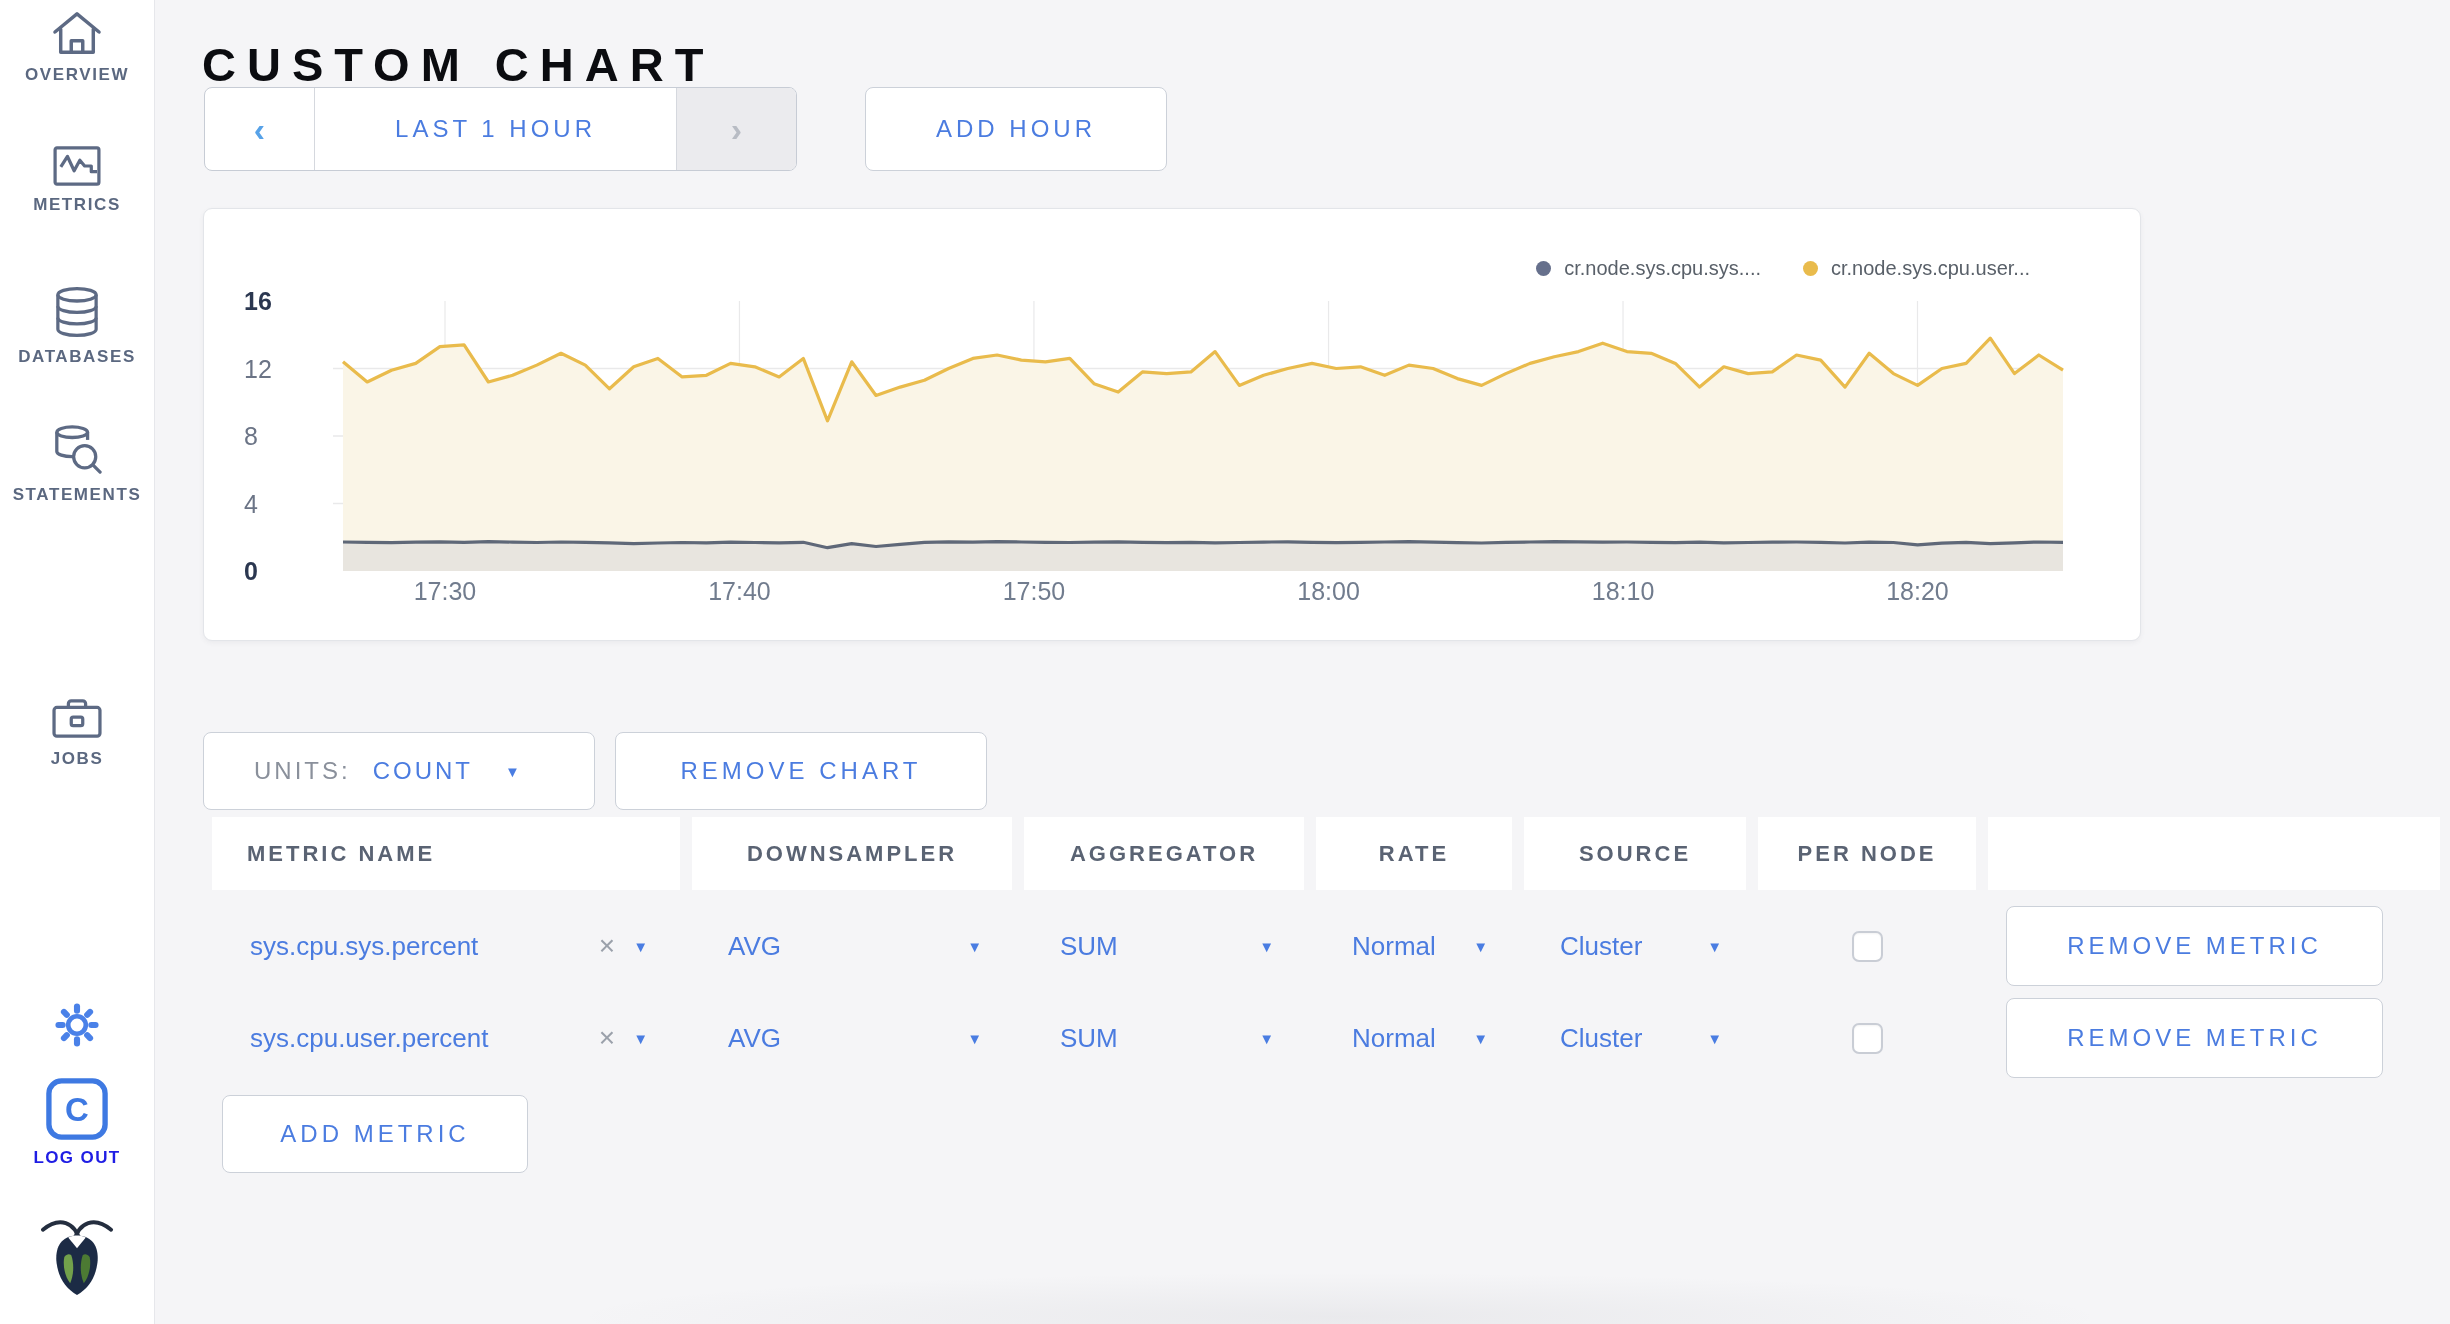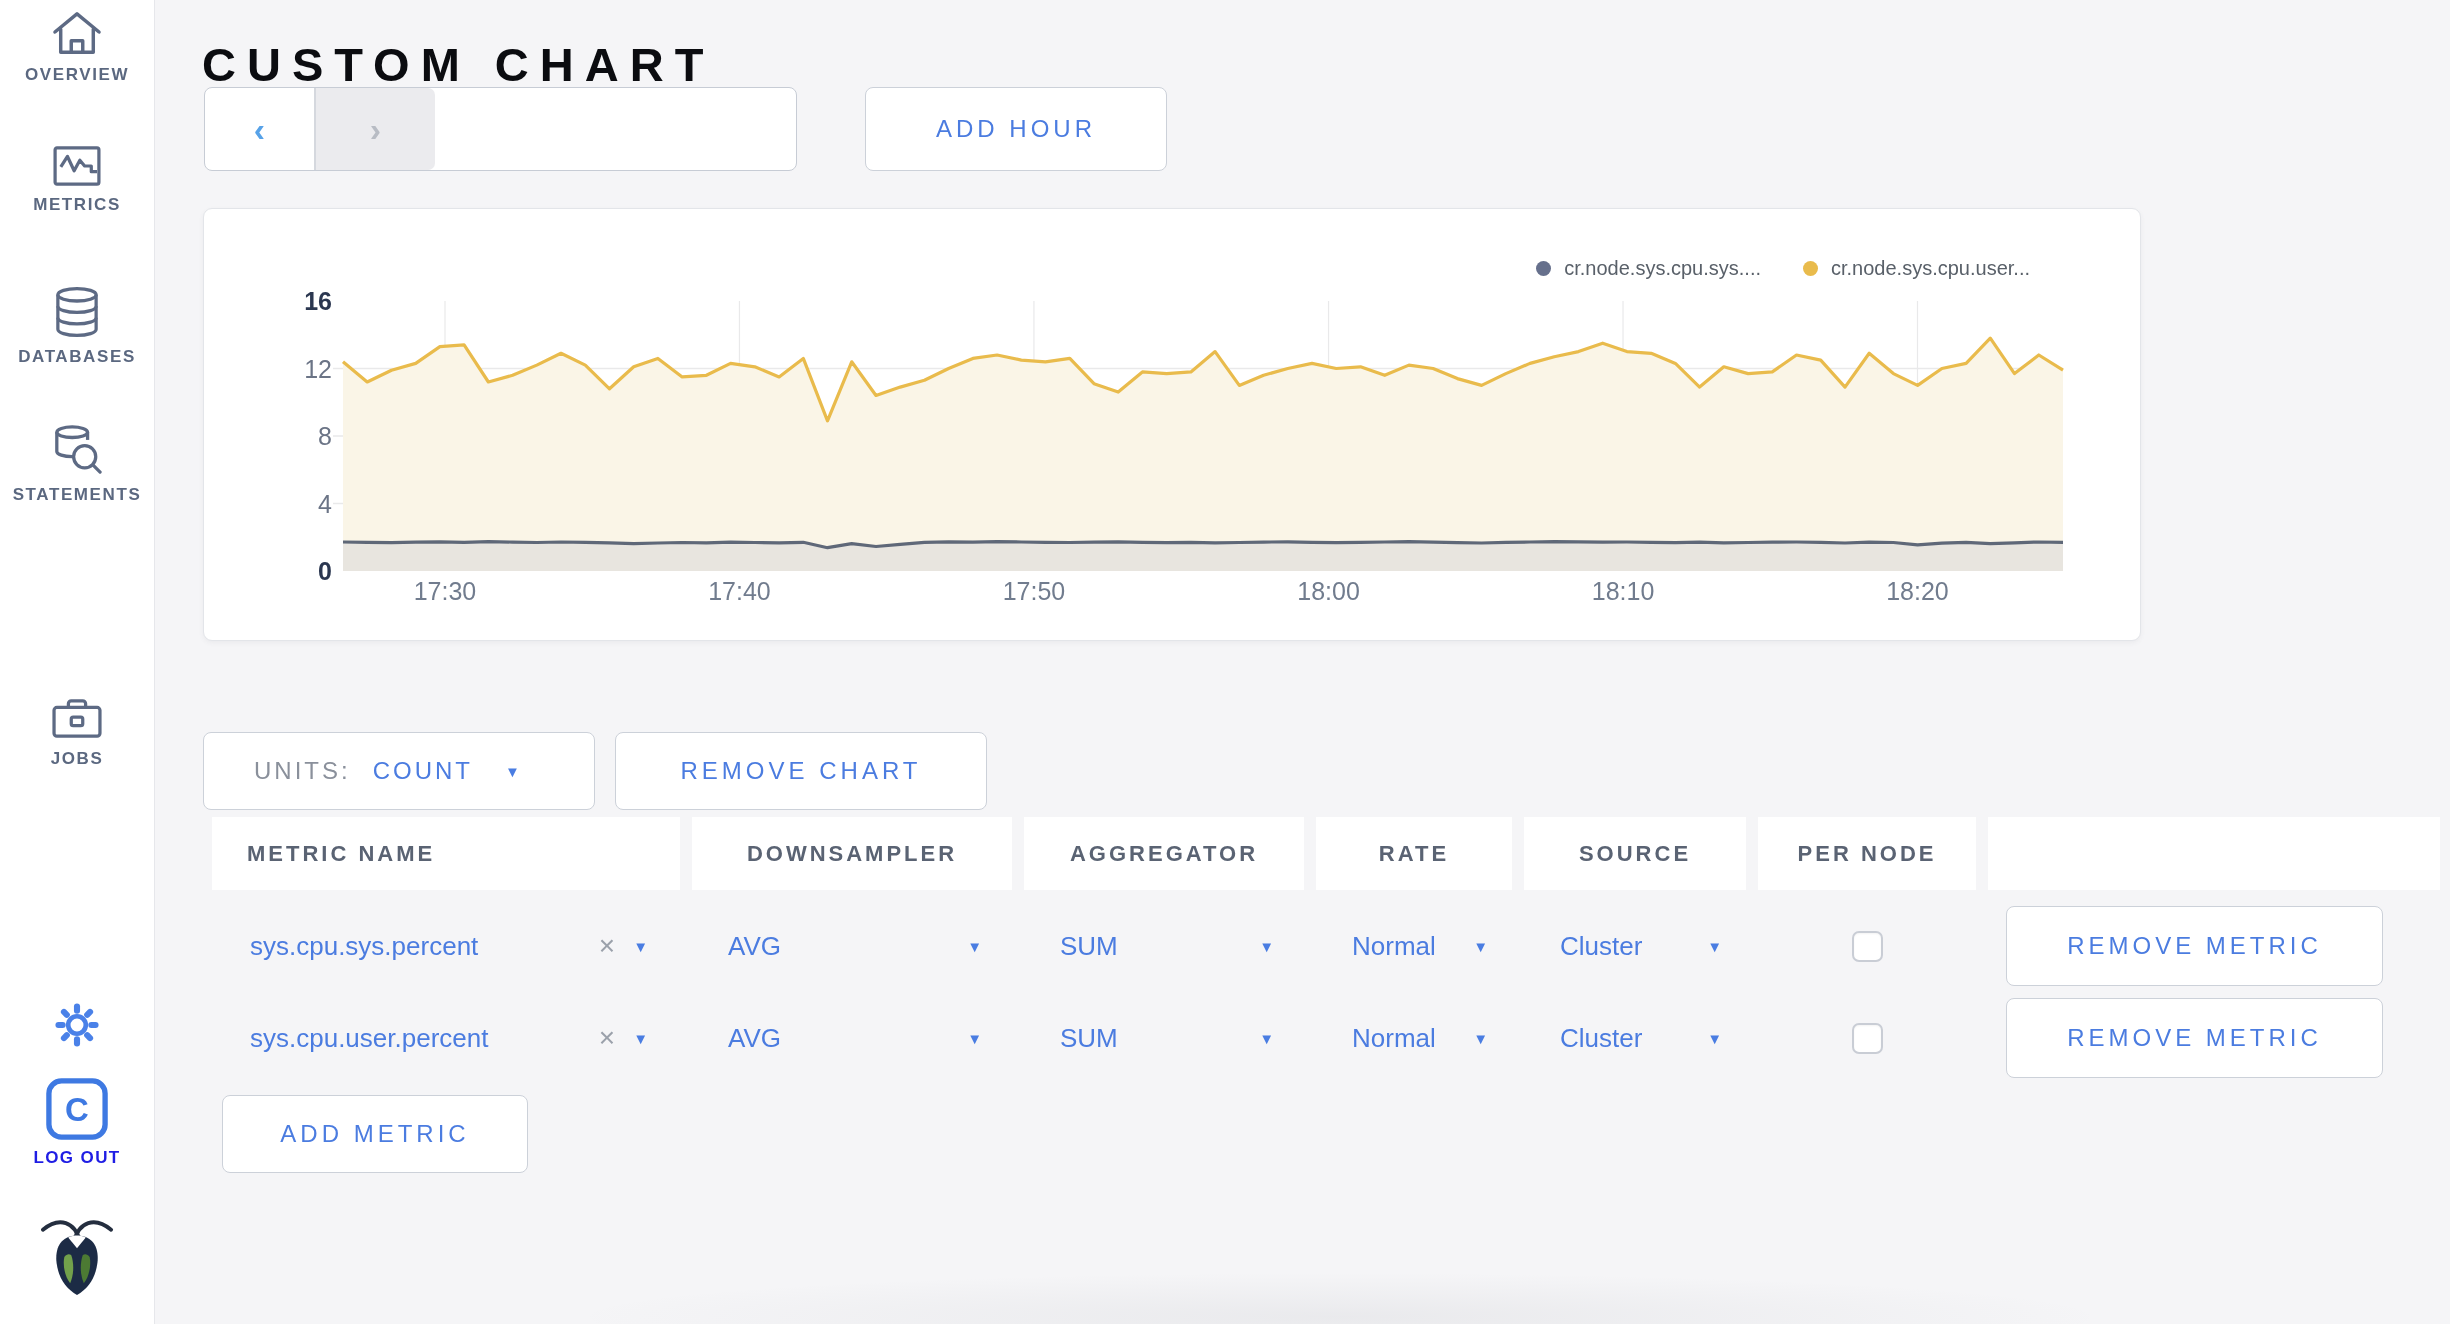--- a/index.html
+++ b/index.html
@@ -36,21 +36,21 @@
 
   
   .chart-card{position:absolute;left:203px;top:208px;width:1936px;height:431px;background:#fff;
               border:1.5px solid #e3e5e9;border-radius:9px;box-shadow:0 2px 5px rgba(60,64,80,.06);}
   .legend{position:absolute;top:48px;right:110px;display:flex;gap:42px;align-items:center;}
   .legend-item{display:flex;align-items:center;gap:13px;}
   .legend-dot{width:15px;height:15px;border-radius:50%;}
   .legend-label{font-size:20px;color:#596069;}
   .plot-wrap{position:absolute;left:139px;top:92px;width:1720px;height:270px;}
   .plot-wrap svg{position:absolute;left:0;top:0;overflow:visible;}
-  .ytick{position:absolute;left:40px;width:88px;text-align:right;font-size:25px;color:#6b7486;
+  .ytick{position:absolute;left:40px;width:88px;text-align:left;font-size:25px;color:#6b7486;
          height:32px;line-height:32px;}
   .ytick.strong{color:#2b3750;font-weight:bold;}
   .xtick{position:absolute;top:368px;transform:translateX(-50%);font-size:25px;color:#717c8e;}
 
   
   .units-btn{position:absolute;left:203px;top:732px;width:392px;height:78px;justify-content:flex-start;
              padding:0 36px 0 50px;gap:22px;}
   .units-label{color:#8a909b;letter-spacing:3px;text-align:center;}
   .units-value{color:#4b7ce0;letter-spacing:3px;}
   .caret{font-size:15px;color:#4a7de2;line-height:15px;}
@@ -183,20 +183,21 @@
       </svg>
     </div>
   </div>
 
   <h1 class="page-title">CUSTOM CHART</h1>
 
   <div class="time-group">
     <div class="time-seg seg-prev">
       <span class="chev chev-prev">‹</span>
     </div>
+    <div class="time-seg seg-label">LAST 1 HOUR</div>
     <div class="time-seg seg-next">
       <span class="chev chev-next">›</span>
     </div>
   </div>
 
   <button class="btn add-chart">ADD HOUR</button>
 
   <div class="chart-card" id="chart-card">
     <div class="legend">
       <div class="legend-item">

